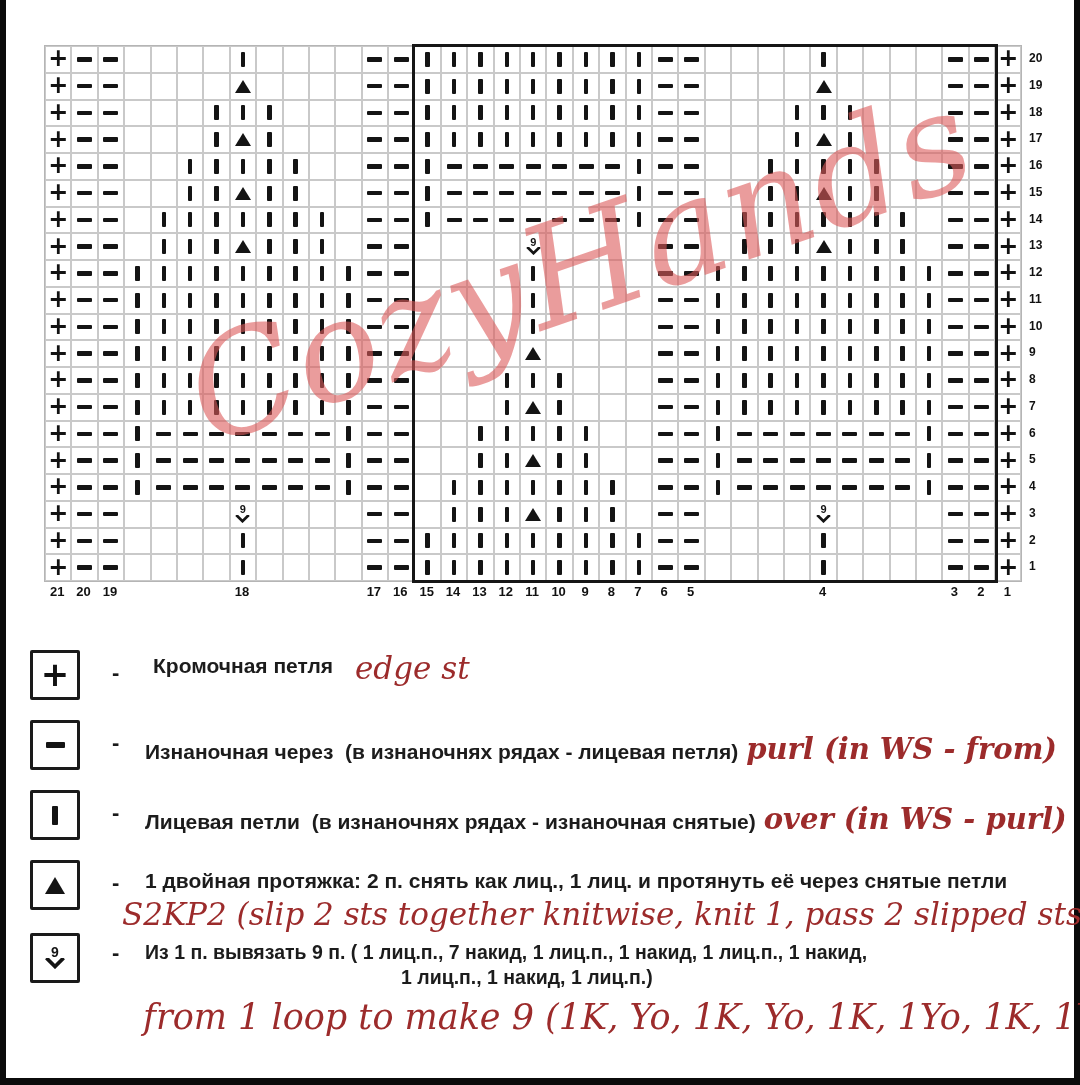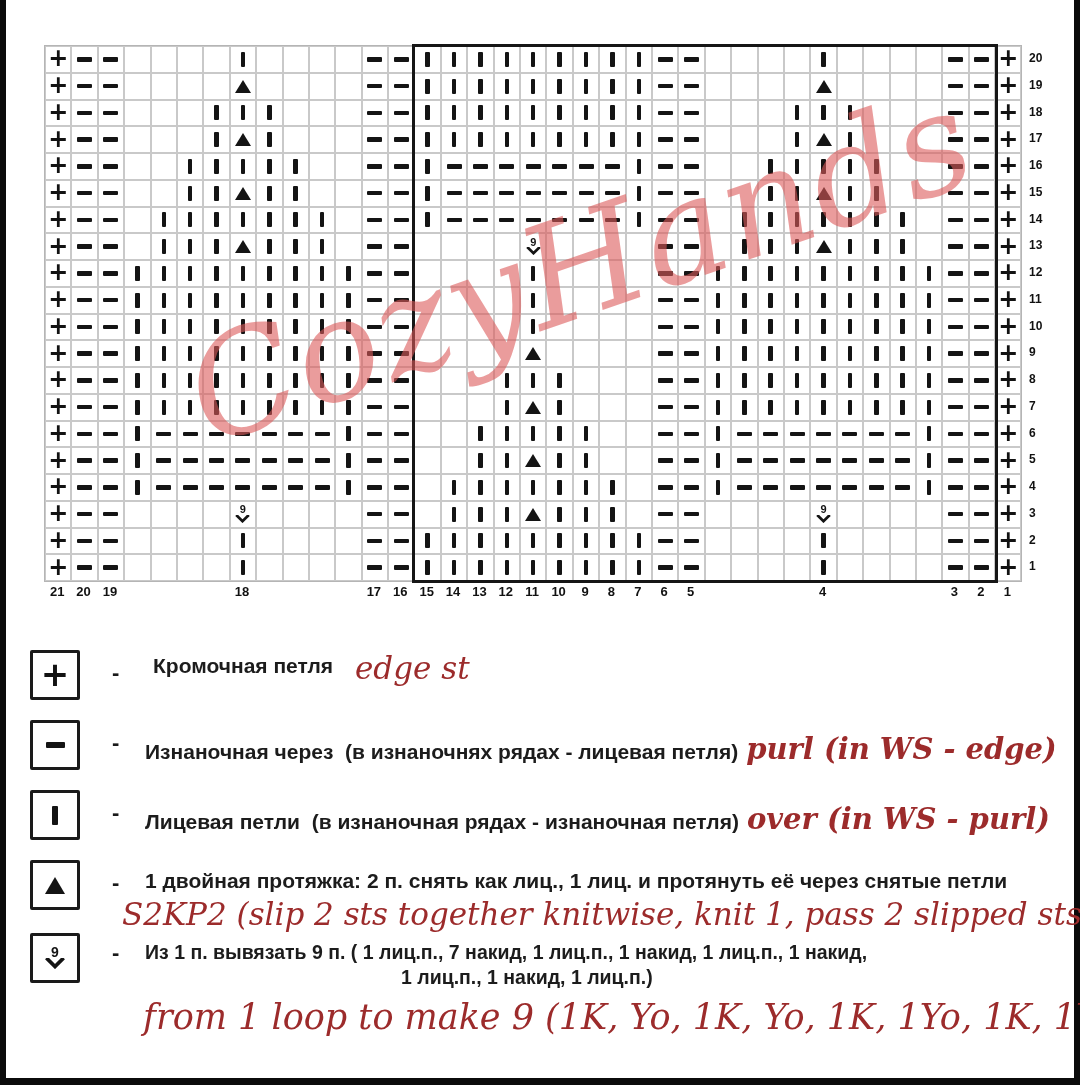--- a/index.html
+++ b/index.html
@@ -1985,27 +1985,27 @@
       <span class="sym-plus">+</span>
     </div>
   <span class="leg-dash" style="left:112px;top:660px;">-</span>
   <span class="ru" style="left:145px;top:654px;margin-left:8px;">Кромочная петля</span>
   <span class="red red-abs" style="left:355px;top:650px;font-size:31px;">edge st</span>
 
   <div class="sym-box" style="left:30px;top:720px;">
       <span class="sym-dash"></span>
     </div>
   <span class="leg-dash" style="left:112px;top:730px;">-</span>
-  <span class="ru" style="left:145px;top:732px;"><span>Изнаночная через</span>&nbsp;&nbsp;<span class="paren">(в изнаночнях рядах - лицевая петля)</span><span class="red inline-red" style="font-size:29px;">purl  (in WS - edge)</span></span>
+  <span class="ru" style="left:145px;top:732px;"><span>Изнаночная через</span>&nbsp;&nbsp;<span class="paren">(в изнаночнях рядах - лицевая петля)</span><span class="red inline-red" style="font-size:29px;">purl  (in WS - from)</span></span>
 
   <div class="sym-box" style="left:30px;top:790px;">
       <span class="sym-bar"></span>
     </div>
   <span class="leg-dash" style="left:112px;top:800px;">-</span>
-  <span class="ru" style="left:145px;top:802px;"><span>Лицевая петли</span>&nbsp;&nbsp;<span class="paren">(в изнаночная рядах - изнаночная петля)</span><span class="red inline-red" style="font-size:29px;">over (in WS - purl)</span></span>
+  <span class="ru" style="left:145px;top:802px;"><span>Лицевая петли</span>&nbsp;&nbsp;<span class="paren">(в изнаночнях рядах - изнаночная снятые)</span><span class="red inline-red" style="font-size:29px;">over (in WS - purl)</span></span>
 
   <div class="sym-box" style="left:30px;top:860px;">
       <span class="sym-tri"></span>
     </div>
   <span class="leg-dash" style="left:112px;top:870px;">-</span>
   <span class="ru" style="left:145px;top:869px;">1 двойная протяжка: 2 п. снять как лиц., 1 лиц. и протянуть её через снятые петли</span>
   <span class="red red-abs" style="left:122px;top:896px;font-size:31px;">S2KP2 (slip 2 sts together knitwise, knit 1, pass 2 slipped sts over)</span>
 
   <div class="sym-box" style="left:30px;top:933px;">
       <span class="sym-nine">

